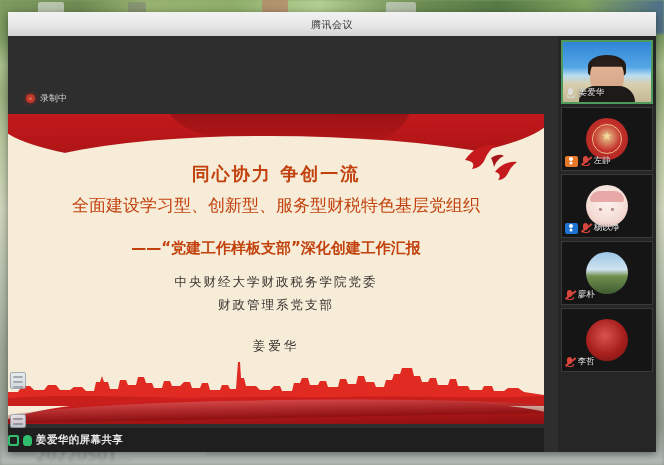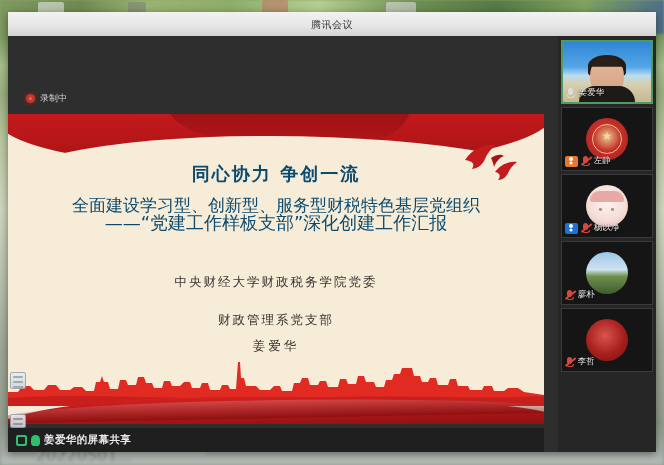--- a/index.html
+++ b/index.html
@@ -118,43 +118,43 @@
   }
   #slide .ribbon2{
     position:absolute; left:-3%; bottom:6px; width:106%; height:18px;
     background:linear-gradient(180deg,rgba(255,255,255,.18),rgba(120,10,12,.5));
     border-top-left-radius:50% 100%;
     border-top-right-radius:65% 100%;
     transform:rotate(-1.1deg);
   }
 
   
-  #slide .txt{position:absolute; left:0; width:100%; text-align:center; color:#0c4a6e;}
+  #slide .txt{position:absolute; left:0; width:100%; text-align:center; color:#c2410c;}
   #slide .t1{ top:48px; font-size:18px; font-weight:bold; letter-spacing:2px; }
   #slide .t2{ top:80px; font-size:17px; font-weight:normal; letter-spacing:0px; }
-  #slide .t3{ top:97px; font-size:18px; font-weight:normal; letter-spacing:0px; }
+  #slide .t3{ top:125px; font-size:15px; font-weight:bold; letter-spacing:0px; }
   #slide .s1{ top:160px; font-size:12.5px; color:#3a3430; letter-spacing:2px;}
-  #slide .s2{ top:198px; font-size:12.5px; color:#3a3430; letter-spacing:2px;}
+  #slide .s2{ top:183px; font-size:12.5px; color:#3a3430; letter-spacing:2px;}
   #slide .s3{ top:224px; font-size:12.5px; color:#3a3430; letter-spacing:3px;}
 
   
   .ppt-badge{
     position:absolute; left:2px; width:16px; height:17px;
     background:linear-gradient(180deg,#e9eef2,#cfd6dc);
     border:1px solid #9aa4ad; border-radius:2px; opacity:.9;
   }
   .ppt-badge span{
     display:block;height:2px;background:#9aa4ad;margin:3px 2px 0 2px;border-radius:1px;
   }
 
   
   #sharebar{
     position:absolute; left:0; bottom:0; width:536px; height:24px;
     background:#1f1f1f;
-    display:flex; align-items:center; gap:4px; padding-left:8px;
+    display:flex; align-items:center; gap:4px; 
   }
   #sharebar .ic{
     width:11px;height:11px;border-radius:2px;
     display:inline-block;
   }
   #sharebar .scr{ background:#2fbf6e; position:relative;}
   #sharebar .scr:after{content:"";position:absolute;inset:2px;background:#1f1f1f;border-radius:1px;}
   #sharebar .mic{
     width:9px;height:11px;border-radius:5px 5px 4px 4px;background:#2fbf6e;
   }

